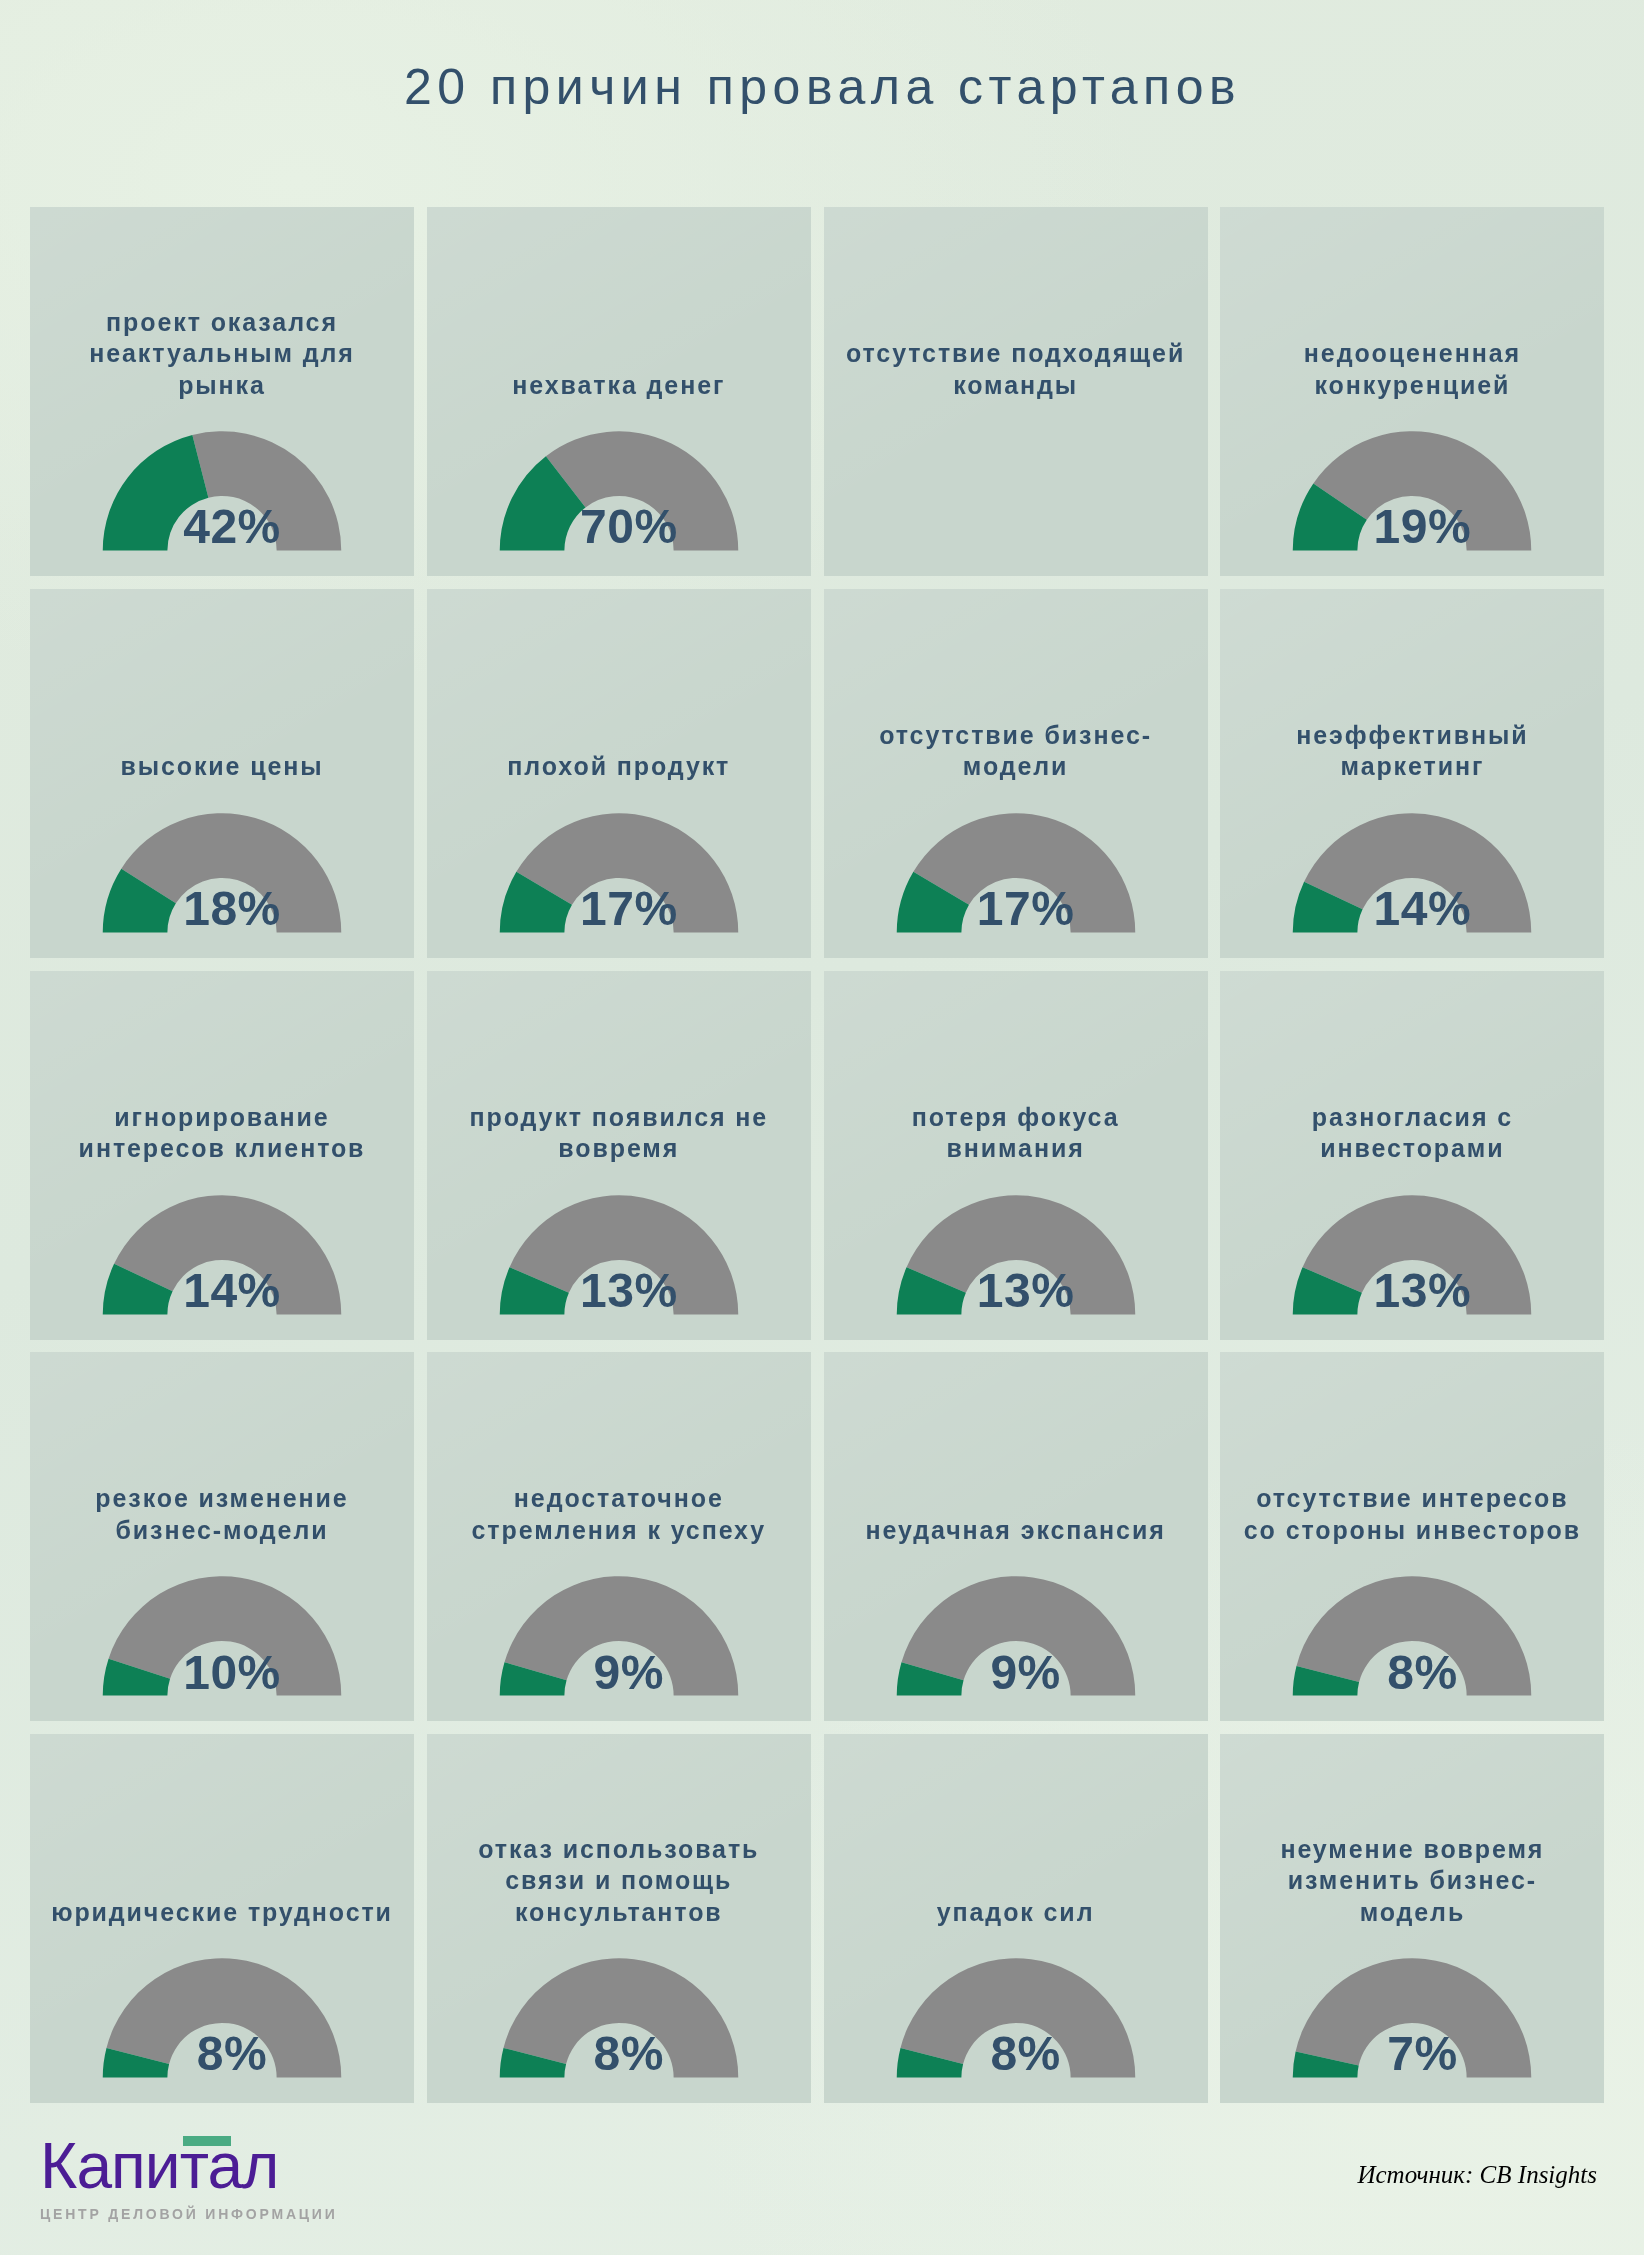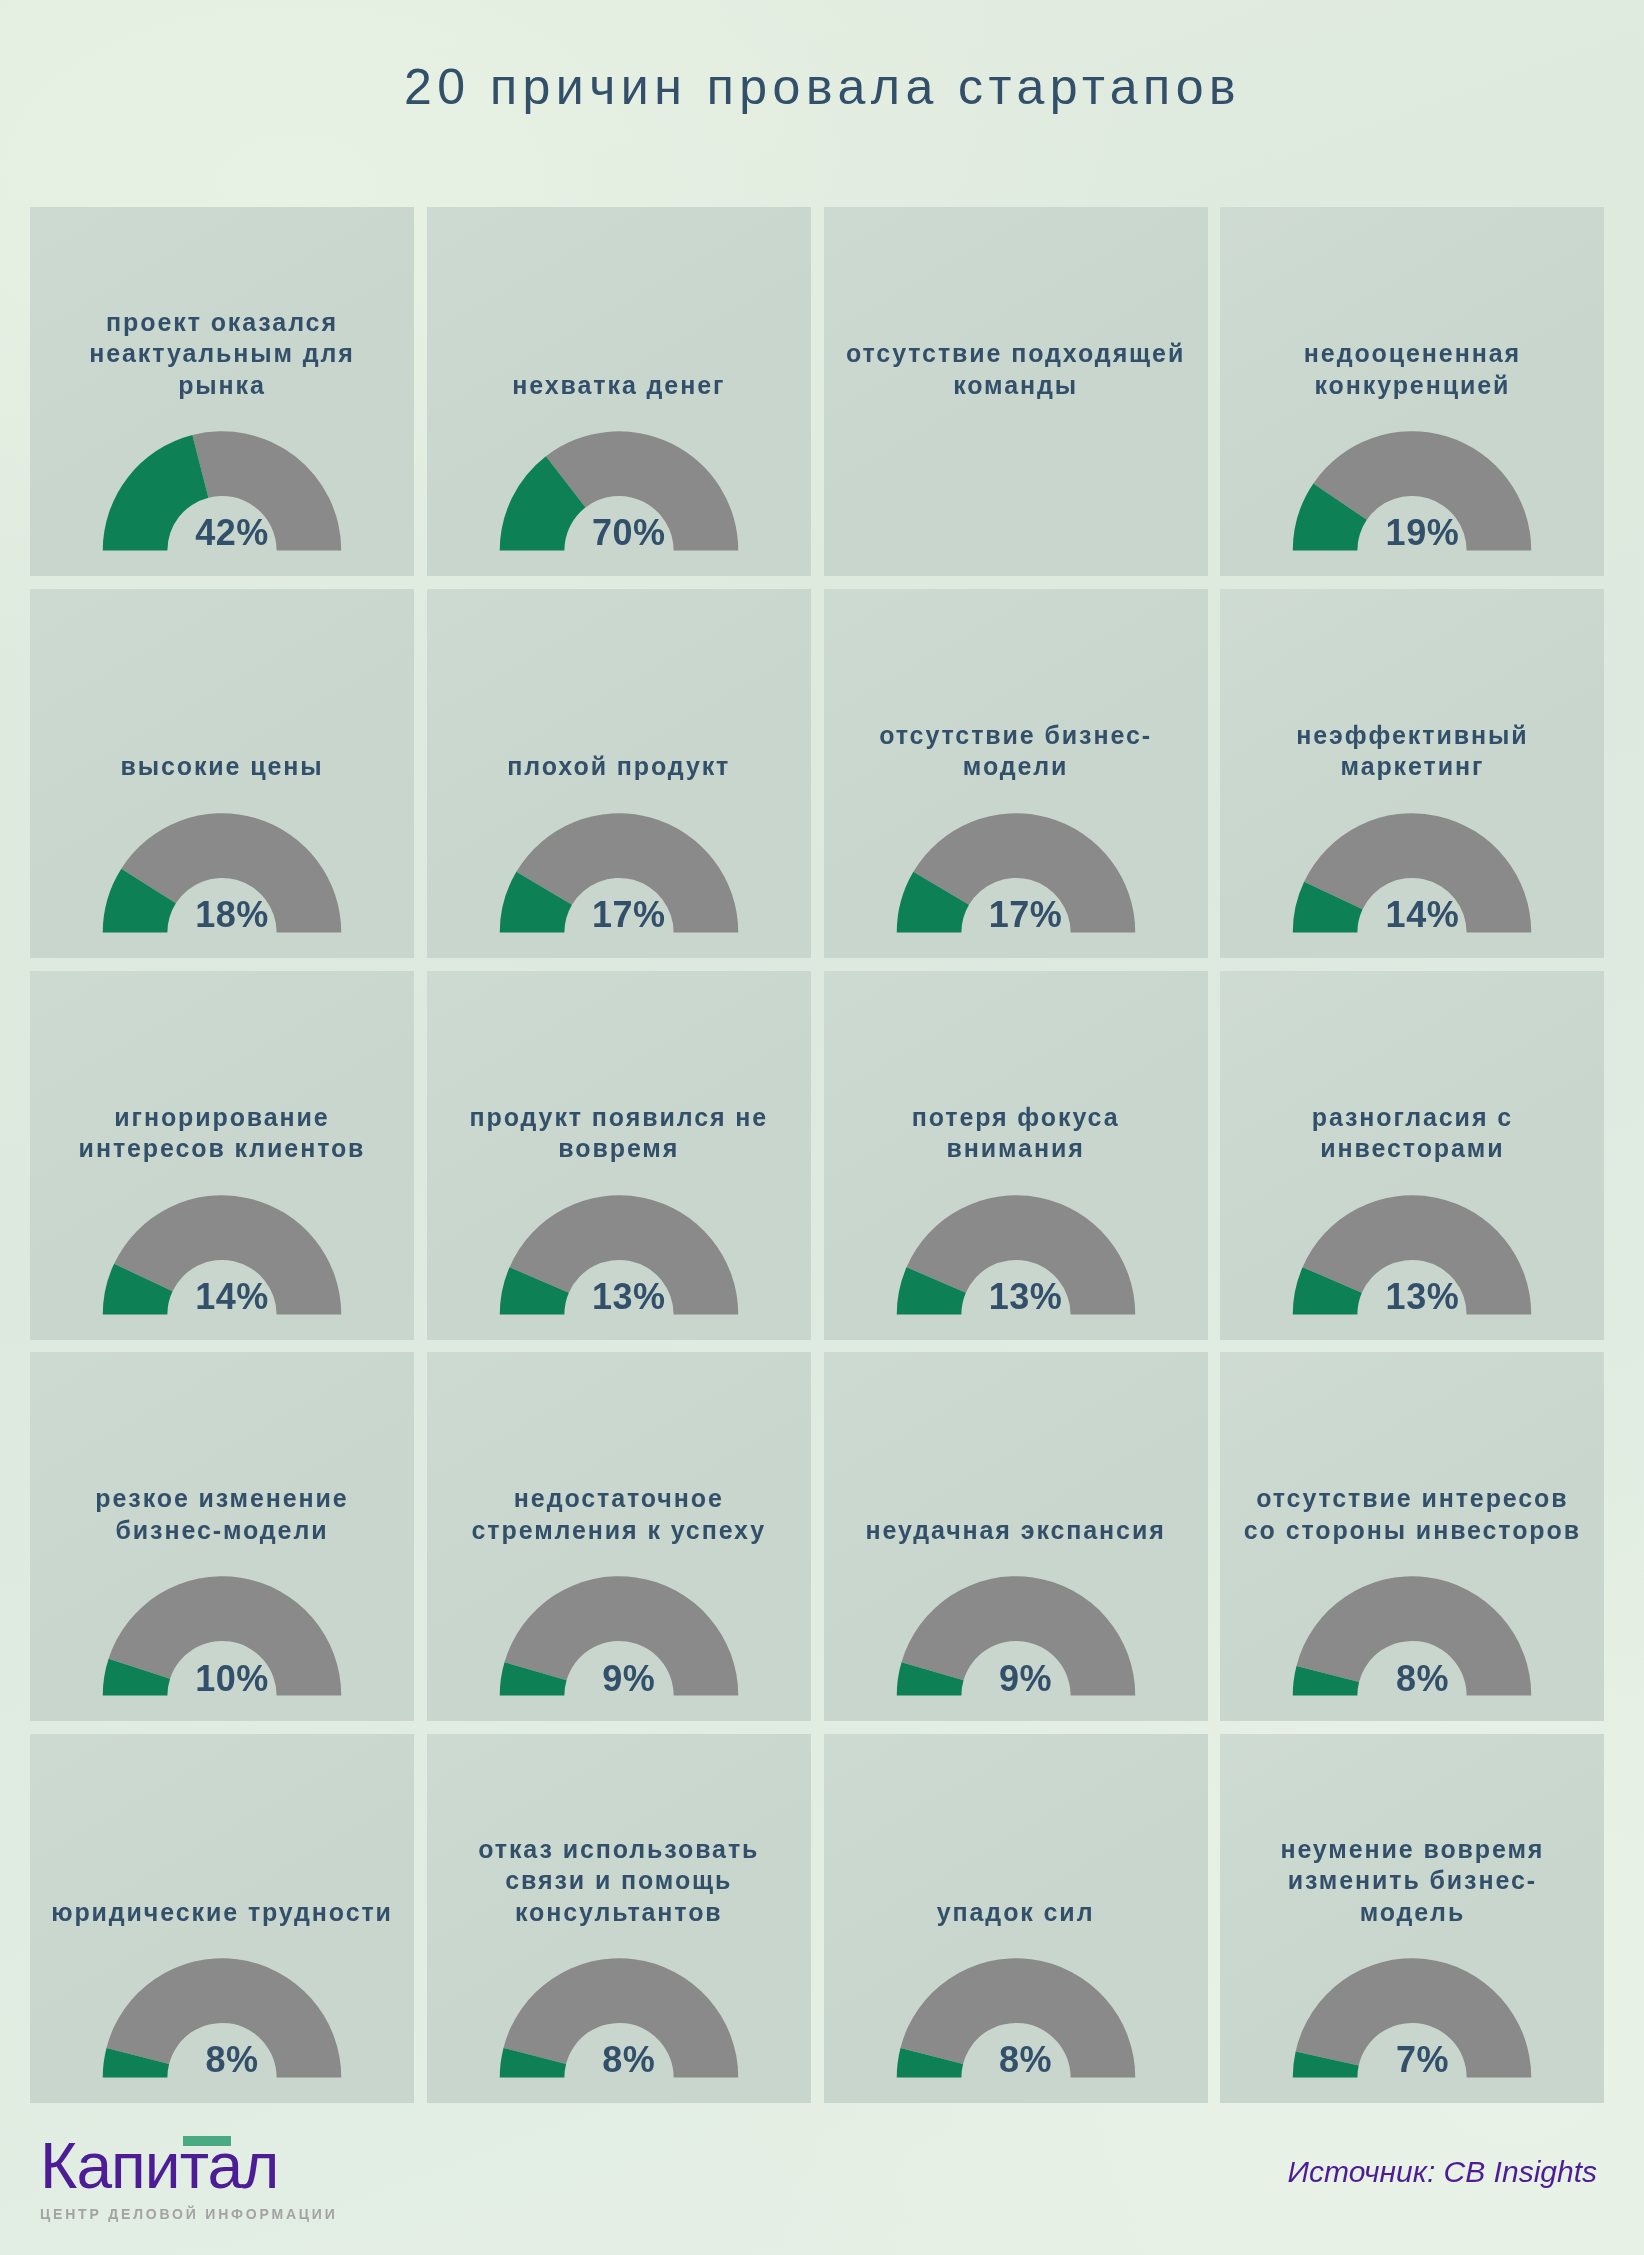--- a/index.html
+++ b/index.html
@@ -86,21 +86,21 @@
     height:132px;
   }
   .gauge svg { display:block; width:256px; height:132px; }
 
   .gauge-value {
     position:absolute;
     left:0;
     width:256px;
     bottom:1.8px;
     text-align:center;
-    font-size:36px;
+    font-size:48px;
     font-weight:bold;
     letter-spacing:0.5px;
     color:#33506b;
     transform:translateX(10px);
   }
 
   
   .logo {
     position:absolute;
     left:40px;
@@ -130,25 +130,25 @@
     font-weight:bold;
     letter-spacing:2.8px;
     color:#a3a3a3;
     white-space:nowrap;
   }
 
   .source {
     position:absolute;
     right:48px;
     bottom:66px;
-    font-size:30px;
+    font-size:25px;
     font-style:italic;
-    color:#4c1d95;
+    color:#000000;
     white-space:nowrap;
-    font-family:Liberation Sans, sans-serif;
+    font-family:Liberation Serif, serif;
   }
 </style>
 </head>
 <body>
 
 <div class="sheet">
 
   <div class="page-title">20 причин провала стартапов</div>
 
   <div class="grid">

